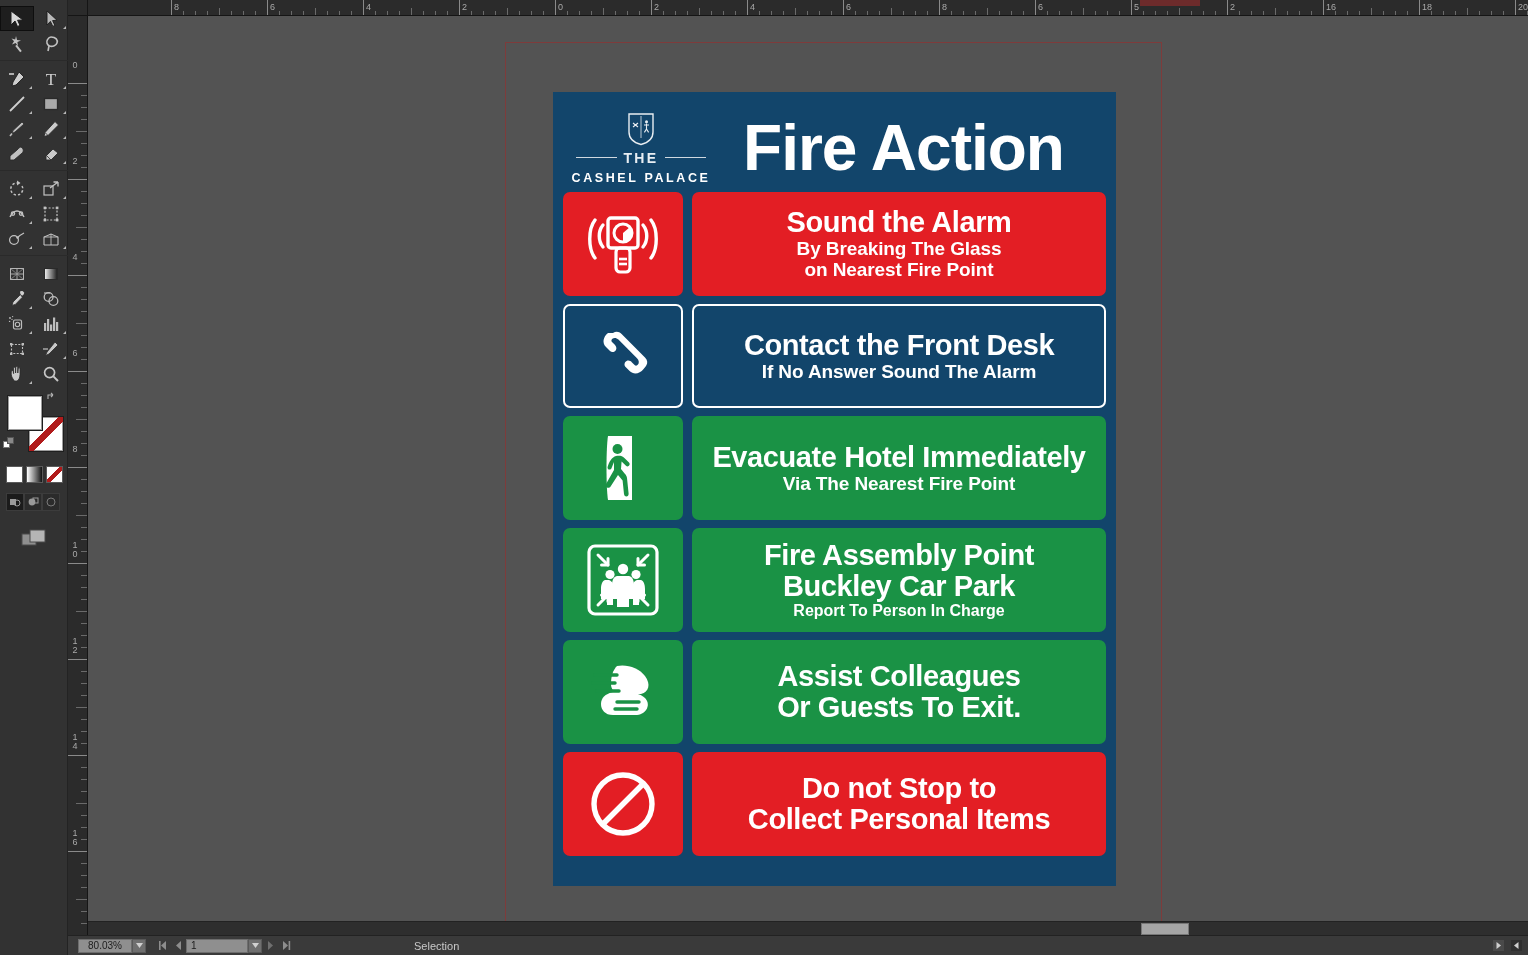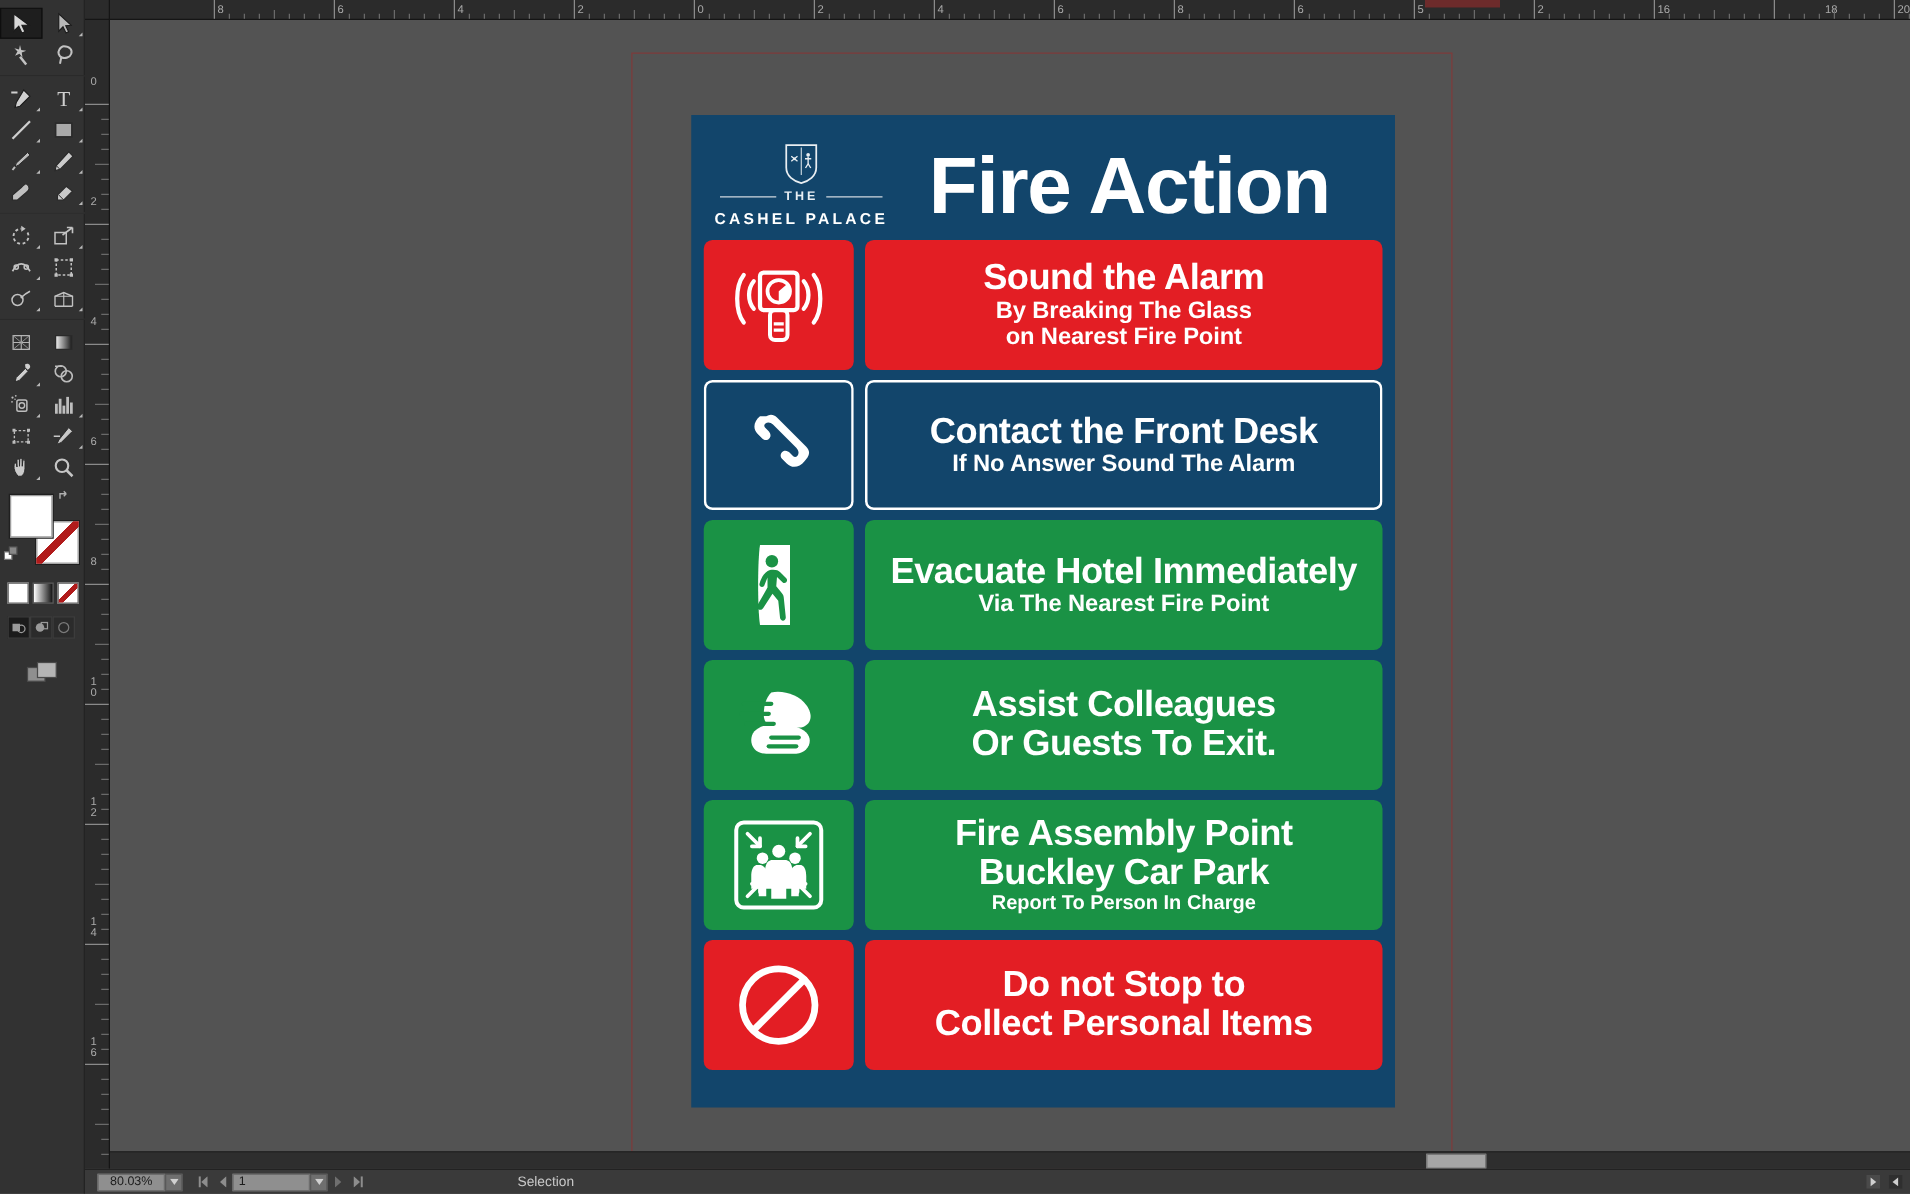--- a/index.html
+++ b/index.html
@@ -94,21 +94,21 @@
   
   #poster {
     position:absolute; left:465px; top:76px; width:563px; height:794px;
     background:#12456b; padding:12px 10px 10px 10px;
   }
   #poster-header { display:flex; align-items:center; height:88px; padding:0 4px 0 8px; }
   #logo { width:140px; flex:0 0 140px; display:flex; flex-direction:column; align-items:center; }
   #crest { width:28px; height:34px; }
   #logo-the { display:flex; align-items:center; width:130px; margin-top:4px; }
   .logo-rule { flex:1 1 auto; height:1px; background:#cfd8e0; }
-  #logo-the-txt { color:#e8eef3; font-size:10px; letter-spacing:2.4px; padding:0 6px; font-weight:600; }
+  #logo-the-txt { color:#e8eef3; font-size:14px; letter-spacing:2.4px; padding:0 6px; font-weight:600; }
   #logo-name { color:#ffffff; font-size:12.5px; letter-spacing:2.6px; font-weight:700; margin-top:5px; white-space:nowrap; }
   #poster-title {
     flex:1 1 auto; text-align:center; color:#ffffff;
     font-size:64px; font-weight:700; letter-spacing:-1px; line-height:64px;
     padding-right:6px;
   }
 
   .row { display:flex; gap:9px; margin-bottom:8px; }
   .row:last-child { margin-bottom:0; }
   .icon-cell {
@@ -545,21 +545,21 @@
       <div class="tickmaj" style="left: 1235px; top: 0px; width: 1px; height: 16px;"></div>
       <div class="rlabel" style="left: 1238px; top: 3px;">16</div>
       <div class="tickmin" style="left: 1247px; top: 11px; width: 1px; height: 5px;"></div>
       <div class="tickmin" style="left: 1259px; top: 11px; width: 1px; height: 5px;"></div>
       <div class="tickmin" style="left: 1271px; top: 11px; width: 1px; height: 5px;"></div>
       <div class="tickmin" style="left: 1283px; top: 8px; width: 1px; height: 8px;"></div>
       <div class="tickmin" style="left: 1295px; top: 11px; width: 1px; height: 5px;"></div>
       <div class="tickmin" style="left: 1307px; top: 11px; width: 1px; height: 5px;"></div>
       <div class="tickmin" style="left: 1319px; top: 11px; width: 1px; height: 5px;"></div>
       <div class="tickmaj" style="left: 1331px; top: 0px; width: 1px; height: 16px;"></div>
-      <div class="rlabel" style="left: 1372px; top: 3px;">18</div>
+      <div class="rlabel" style="left: 1334px; top: 3px;">18</div>
       <div class="tickmin" style="left: 1343px; top: 11px; width: 1px; height: 5px;"></div>
       <div class="tickmin" style="left: 1355px; top: 11px; width: 1px; height: 5px;"></div>
       <div class="tickmin" style="left: 1367px; top: 11px; width: 1px; height: 5px;"></div>
       <div class="tickmin" style="left: 1379px; top: 8px; width: 1px; height: 8px;"></div>
       <div class="tickmin" style="left: 1391px; top: 11px; width: 1px; height: 5px;"></div>
       <div class="tickmin" style="left: 1403px; top: 11px; width: 1px; height: 5px;"></div>
       <div class="tickmin" style="left: 1415px; top: 11px; width: 1px; height: 5px;"></div>
       <div class="tickmaj" style="left: 1427px; top: 0px; width: 1px; height: 16px;"></div>
       <div class="rlabel" style="left: 1430px; top: 3px;">20</div>
       <div class="tickmin" style="left: 1439px; top: 11px; width: 1px; height: 5px;"></div>
@@ -745,42 +745,20 @@
               <path d="M24 24 C20 25 17 30 15.6 35 C15 37.6 18.6 38.8 19.6 36 L22 30 L22 38 L14 52 C12.4 55 16.6 57.6 18.6 54.4 L26 43 L30.6 48.6 L32 62 C32.4 65.6 37 65.2 36.6 61.6 L35 46 C34.8 44 34 43 32.6 41.4 L29 37 L29.6 29.6 L34 33.8 C36 35.8 39 32.8 37 30.6 L32.4 26 C30.4 24 28 23.6 24 24 Z"></path>
             </g>
           </svg>
         </div>
         <div class="text-cell bg-green">
           <div class="t-main">Evacuate Hotel Immediately</div>
           <div class="t-sub">Via The Nearest Fire Point</div>
         </div>
       </div>
 
-      <div class="row r4">
-        <div class="icon-cell bg-green">
-          <svg width="72" height="60" viewBox="0 0 72 60">
-            <g fill="#ffffff">
-              <path d="M30 4 C40 2 52 6 58 14 C64 22 62 30 54 32 L34 32 C28 32 24 28 24 22 C24 14 26 8 30 4 Z"></path>
-              <path d="M26 30 C36 28 52 30 58 36 C64 42 60 52 50 53 L26 53 C18 53 14 48 14 42 C14 36 18 32 26 30 Z"></path>
-            </g>
-            <g stroke="#1a9245" stroke-width="3.4" stroke-linecap="round">
-              <line x1="8" y1="13" x2="30" y2="13"></line>
-              <line x1="6" y1="21" x2="28" y2="21"></line>
-              <line x1="10" y1="29" x2="32" y2="29"></line>
-              <line x1="30" y1="40" x2="52" y2="40"></line>
-              <line x1="28" y1="47" x2="50" y2="47"></line>
-            </g>
-          </svg>
-        </div>
-        <div class="text-cell bg-green">
-          <div class="t-main">Assist Colleagues</div>
-          <div class="t-main">Or Guests To Exit.</div>
-        </div>
-      </div>
-
       <div class="row r5">
         <div class="icon-cell bg-green">
           <svg width="78" height="78" viewBox="0 0 78 78">
             <rect x="5" y="5" width="68" height="68" rx="6" fill="none" stroke="#ffffff" stroke-width="3.2"></rect>
             <g stroke="#ffffff" stroke-width="3" fill="#ffffff" stroke-linecap="round">
               <path d="M14 14 L24 24" fill="none"></path>
                 <path d="M24 24 L24 17.5 M24 24 L17.5 24" fill="none"></path>
               <path d="M64 14 L54 24" fill="none"></path>
                 <path d="M54 24 L54 17.5 M54 24 L60.5 24" fill="none"></path>
               <path d="M14 64 L24 54" fill="none"></path>
@@ -798,20 +776,42 @@
             </g>
           </svg>
         </div>
         <div class="text-cell bg-green">
           <div class="t-main">Fire Assembly Point</div>
           <div class="t-main">Buckley Car Park</div>
           <div class="t-sub2">Report To Person In Charge</div>
         </div>
       </div>
 
+      <div class="row r4">
+        <div class="icon-cell bg-green">
+          <svg width="72" height="60" viewBox="0 0 72 60">
+            <g fill="#ffffff">
+              <path d="M30 4 C40 2 52 6 58 14 C64 22 62 30 54 32 L34 32 C28 32 24 28 24 22 C24 14 26 8 30 4 Z"></path>
+              <path d="M26 30 C36 28 52 30 58 36 C64 42 60 52 50 53 L26 53 C18 53 14 48 14 42 C14 36 18 32 26 30 Z"></path>
+            </g>
+            <g stroke="#1a9245" stroke-width="3.4" stroke-linecap="round">
+              <line x1="8" y1="13" x2="30" y2="13"></line>
+              <line x1="6" y1="21" x2="28" y2="21"></line>
+              <line x1="10" y1="29" x2="32" y2="29"></line>
+              <line x1="30" y1="40" x2="52" y2="40"></line>
+              <line x1="28" y1="47" x2="50" y2="47"></line>
+            </g>
+          </svg>
+        </div>
+        <div class="text-cell bg-green">
+          <div class="t-main">Assist Colleagues</div>
+          <div class="t-main">Or Guests To Exit.</div>
+        </div>
+      </div>
+
       <div class="row r6">
         <div class="icon-cell bg-red">
           <svg width="72" height="72" viewBox="0 0 72 72">
             <circle cx="36" cy="36" r="29" fill="none" stroke="#ffffff" stroke-width="5.4"></circle>
             <line x1="16" y1="56" x2="56" y2="16" stroke="#ffffff" stroke-width="5.4"></line>
           </svg>
         </div>
         <div class="text-cell bg-red">
           <div class="t-main">Do not Stop to</div>
           <div class="t-main">Collect Personal Items</div>

